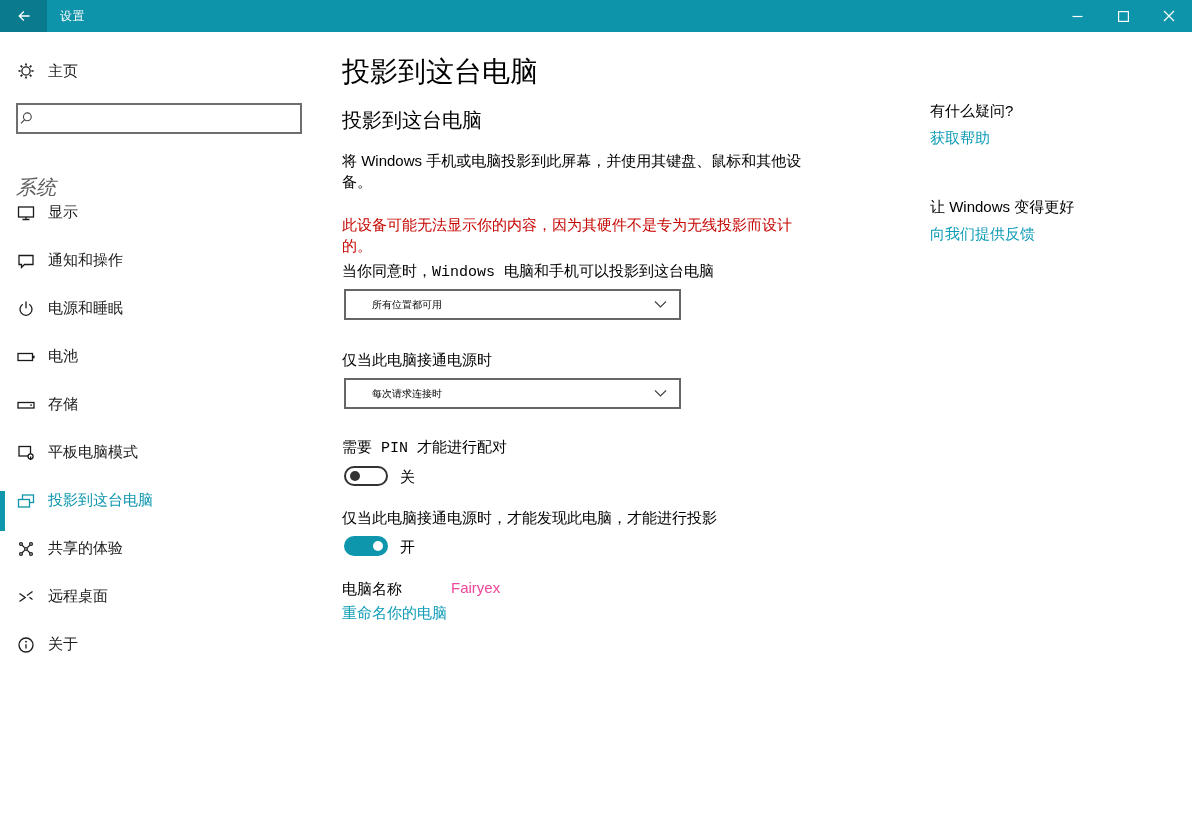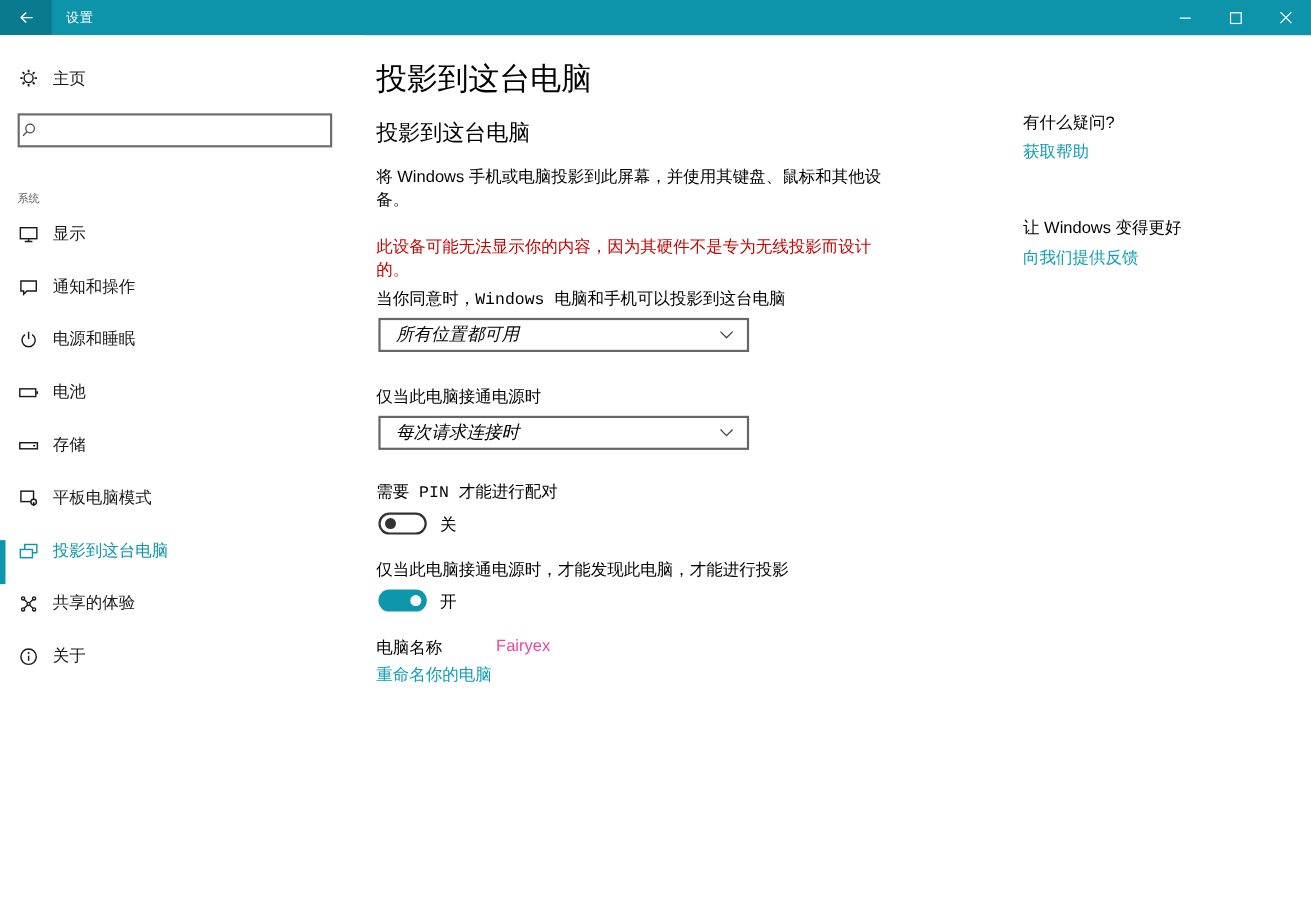--- a/index.html
+++ b/index.html
@@ -15,38 +15,38 @@
 
   
   .sidebar { position:absolute; top:32px; left:0; width:330px; height:783px; background:#ffffff; }
   .home-row { position:absolute; top:19px; left:0; width:100%; height:40px; display:flex; align-items:center; cursor:pointer; color:#1a1a1a; }
   .home-row .ic { margin-left:16px; }
   .home-row .lbl { margin-left:12px; font-size:15px; }
   .searchbox { position:absolute; top:71px; left:16px; width:286px; height:31px; border:2px solid #6e6e6e; background:#fff; display:flex; align-items:center; }
   .searchbox input { flex:1; border:none; outline:none; font-size:14px; padding:0 8px; color:#1a1a1a; background:transparent; }
   .searchbox input::placeholder { color:#1f1f1f; opacity:1; }
   .searchbox .mag { margin-right:8px; display:flex; }
-  .section-header { position:absolute; top:142px; left:16px; font-size:10px; color:#5f5f5f; }
+  .section-header { position:absolute; top:142px; left:16px; font-size:20px; color:#5f5f5f;font-style:italic; }
   .nav { position:absolute; top:171px; left:0; width:100%; }
   .nav-item { position:relative; height:40px; margin-bottom:8px; display:flex; align-items:flex-start; cursor:pointer; color:#1a1a1a; }
   .nav-item .ic { margin-left:16px; width:20px; height:20px; flex:0 0 20px; }
   .nav-item .lbl { margin-left:12px; font-size:15px; white-space:nowrap; }
   .nav-item.selected { color:#0e96ad; }
   .nav-item.selected .sel-bar { position:absolute; left:0; top:0; width:5px; height:40px; background:#0e96ad; }
   svg.icon { display:block; stroke:currentColor; fill:none; stroke-width:1.3; }
 
   
   .content { position:absolute; top:32px; left:0; width:1192px; height:783px; }
   .page-title { position:absolute; top:21px; left:342px; font-size:28px; font-weight:400; color:#000; }
   .section-title { position:absolute; top:75px; left:342px; font-size:20px; font-weight:400; color:#000; }
   .desc { position:absolute; top:118px; left:342px; width:462px; font-size:15px; line-height:21px; color:#000; }
   .warn { position:absolute; top:182px; left:342px; width:462px; font-size:15px; line-height:21px; color:#c50500; }
   .fieldlabel { position:absolute; left:342px; font-size:15px; color:#000; white-space:nowrap;font-family:Liberation Mono, monospace; }
   .dropdown { position:absolute; left:344px; width:337px; height:31px; border:2px solid #666666; background:#fff; display:flex; align-items:center; cursor:pointer; }
-  .dropdown .val { flex:1; font-size:16px; color:#000; padding-left:14px;font-style:italic; }
+  .dropdown .val { flex:1; font-size:10px; color:#000; padding-left:26px; }
   .dropdown .chev { margin-right:12px; display:flex; }
   .toggle { position:absolute; left:344px; width:44px; height:20px; border-radius:10px; cursor:pointer; }
   .toggle.off { border:2px solid #333; background:#fff; }
   .toggle.off .knob { position:absolute; left:4px; top:3px; width:10px; height:10px; border-radius:50%; background:#333; }
   .toggle.on { background:#0e96ad; }
   .toggle.on .knob { position:absolute; right:5px; top:5px; width:10px; height:10px; border-radius:50%; background:#fff; }
   .toggle-state { position:absolute; left:400px; font-size:15px; color:#000; }
   .pcname-label { position:absolute; left:342px; top:548px; font-size:15px; color:#000; }
   .pcname-value { position:absolute; left:427px; top:547px; font-size:15px; color:#ec4899;margin-left:24px; }
   .link { position:absolute; font-size:15px; color:#0f9cb6; cursor:pointer; white-space:nowrap; }
@@ -172,20 +172,28 @@
           <path d="M6.2 6.2l2.4 2.4M11.4 11.4l2.4 2.4M13.8 6.2l-2.4 2.4M8.6 11.4l-2.4 2.4"></path>
           <circle cx="5" cy="5" r="1.4"></circle>
             <circle cx="15" cy="5" r="1.4"></circle>
             <circle cx="5" cy="15" r="1.4"></circle>
             <circle cx="15" cy="15" r="1.4"></circle>
             <circle cx="10" cy="10" r="1.4"></circle>
         </svg>
         <span class="lbl">共享的体验</span>
       </div>
 
+      <div class="nav-item">
+        <svg class="icon ic" viewBox="0 0 20 20">
+          <path d="M3.5 6.5L9.2 10.5L3.5 14.5"></path>
+            <path d="M16.5 4.5L11 8.6"></path>
+            <path d="M16.5 12.6l-3-2.3"></path>
+        </svg>
+        <span class="lbl">远程桌面</span>
+      </div>
 
       <div class="nav-item">
         <svg class="icon ic" viewBox="0 0 20 20">
           <circle cx="10" cy="10" r="7"></circle>
             <line x1="10" y1="9.2" x2="10" y2="13.6"></line>
             <circle cx="10" cy="6.7" r="0.9" fill="currentColor" stroke="none"></circle>
         </svg>
         <span class="lbl">关于</span>
       </div>
 

